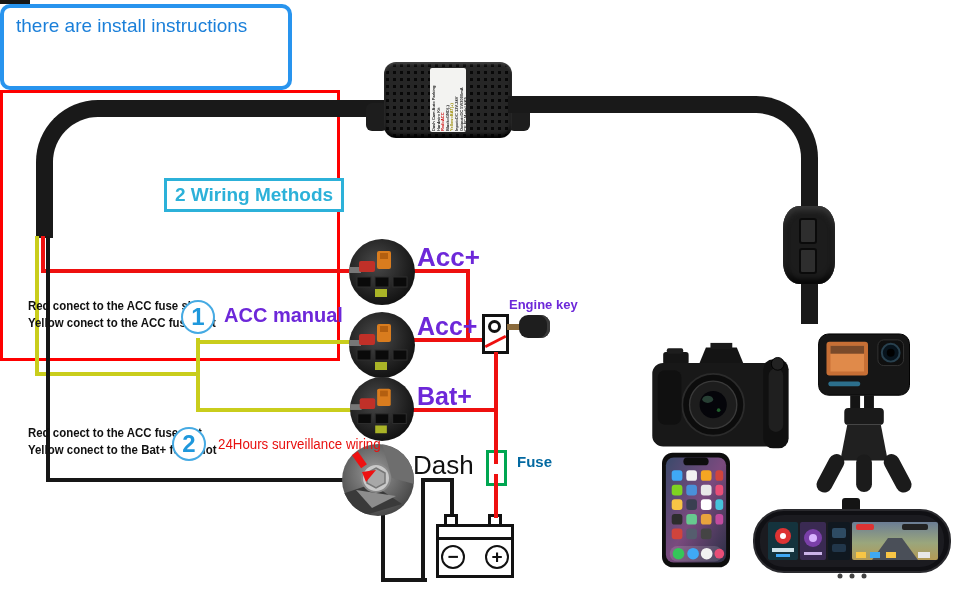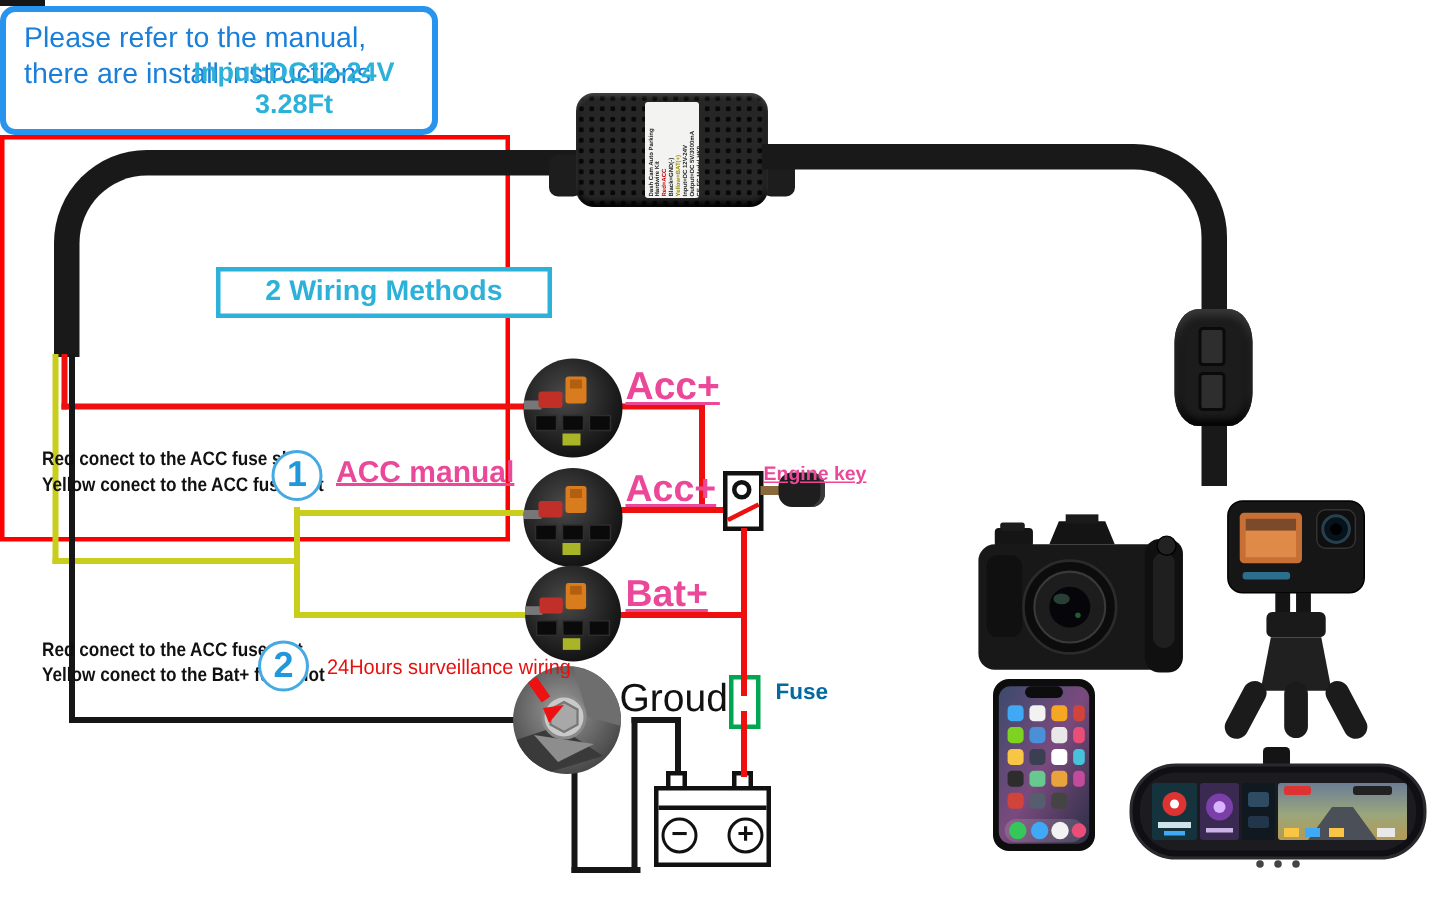--- a/index.html
+++ b/index.html
@@ -31,21 +31,21 @@
   .cyan{color:#2cb1d9;}
   .spec{position:absolute;text-align:center;font-weight:700;font-size:18px;line-height:21px;z-index:4;}
   .callout{position:absolute;border:3px solid #2cb1d9;display:flex;align-items:center;justify-content:center;
     font-weight:700;font-size:19px;background:#fff;z-index:4;box-sizing:border-box;}
   
   .tap{position:absolute;border-radius:50%;z-index:3;overflow:hidden;
     background:radial-gradient(circle at 42% 38%,#4a4a4a 0%,#202020 55%,#000 100%);}
   #bolt{background:radial-gradient(circle at 45% 40%,#9a9a9a 0%,#5c5c5c 55%,#2e2e2e 100%);}
   
   .dlabel{position:absolute;z-index:4;white-space:nowrap;}
-  .red-label{color:#ec4899;font-weight:700;text-decoration:underline;}
+  .red-label{color:#6d28d9;font-weight:700;}
   
   #keybox{left:482px;top:314px;width:27px;height:40px;border:3px solid #111;background:#fff;z-index:3;box-sizing:border-box;}
   #keyhole{left:488px;top:320px;width:13px;height:13px;border:3px solid #111;border-radius:50%;z-index:4;box-sizing:border-box;}
   #switchline{left:484px;top:340px;width:23px;height:3px;background:#ee100f;transform:rotate(-27deg);z-index:4;}
   #keyshaft{left:507px;top:324px;width:14px;height:6px;background:#8a6a3c;z-index:3;}
   #keyhead{left:519px;top:315px;width:31px;height:23px;background:#1e1e1e;border-radius:9px;z-index:3;
     box-shadow:inset -3px 0 0 #3a3a3a;}
   
   #fusebox{left:486px;top:450px;width:21px;height:36px;border:3px solid #00a651;background:#fff;z-index:3;box-sizing:border-box;}
   .batt{position:absolute;border:3px solid #111;background:#fff;box-sizing:border-box;z-index:3;}
@@ -63,24 +63,20 @@
   
   #productbox{left:619px;top:317px;width:340px;height:271px;border:3px solid #fe0000;background:#fff;z-index:1;box-sizing:border-box;}
   .product{position:absolute;z-index:2;}
   #groundbar{left:396px;top:584px;width:30px;height:4px;background:#161616;z-index:2;}
 </style>
 </head>
 <body>
 
 <div id="canvas">
 
-  <div class="spec cyan" style="left:86px;top:38px;width:220px;">
-    <div>Input:DC12-24V</div>
-    <div>3.28Ft</div>
-  </div>
 
   <div id="cable-left" class="cable"></div>
   <div id="cable-right" class="cable"></div>
   <div id="ferrite" class="abs">
     <div class="notch" style="top:12px;"></div>
     <div class="notch" style="top:42px;"></div>
   </div>
 
   <div class="nub" style="left:366px;"></div>
   <div class="nub" style="left:508px;"></div>
@@ -90,21 +86,21 @@
       <div class="red">Red=ACC</div>
       <div>Black=GND(-)</div>
       <div class="yel">Yellow=BAT(+)</div>
       <div>Input=DC 12V-24V</div>
       <div>Output=DC 5V/3000mA</div>
       <div>CE FC  Model HK9</div>
 
     </div>
   </div>
 
-  <div class="callout cyan" style="left:144px;top:178px;width:224px;height:34px;">
+  <div class="callout cyan" style="left:164px;top:178px;width:180px;height:34px;">
     <span>2 Wiring Methods</span>
   </div>
 
   <div class="wire w-red" style="left:41px;top:236px;width:4px;height:37px;"></div>
   <div class="wire w-red" style="left:41px;top:269px;width:429px;height:4px;"></div>
   <div class="wire w-red" style="left:466px;top:269px;width:4px;height:73px;"></div>
   <div class="wire w-red" style="left:466px;top:338px;width:20px;height:4px;"></div>
   <div class="wire w-red" style="left:405px;top:338px;width:65px;height:4px;"></div>
   <div class="wire w-red" style="left:494px;top:352px;width:4px;height:112px;z-index:4;"></div>
   <div class="wire w-red" style="left:405px;top:408px;width:93px;height:4px;"></div>
@@ -171,22 +167,22 @@
       <g>
         <rect x="14" y="8" width="7" height="16" fill="#e11" transform="rotate(-35 17 16)"></rect>
         <polygon points="20,28 34,26 24,38" fill="#e11"></polygon>
       </g>
     </svg>
   </div>
 
   <div class="dlabel red-label" style="left:417px;top:242px;font-size:26px;">Acc+</div>
   <div class="dlabel red-label" style="left:417px;top:312px;font-size:25px;">Acc+</div>
   <div class="dlabel red-label" style="left:417px;top:382px;font-size:25px;">Bat+</div>
-  <div class="dlabel" style="left:413px;top:450px;font-size:26px;font-weight:500;color:#111;">Groud</div>
-  <div class="dlabel red-label" style="left:509px;top:308px;font-size:13px;">Engine key</div>
+  <div class="dlabel" style="left:413px;top:450px;font-size:26px;font-weight:500;color:#111;">Dash</div>
+  <div class="dlabel red-label" style="left:509px;top:297px;font-size:13px;">Engine key</div>
 
   <div id="keybox" class="abs"></div>
   <div id="keyhole" class="abs"></div>
   <div id="switchline" class="abs"></div>
   <div id="keyshaft" class="abs"></div>
   <div id="keyhead" class="abs"></div>
 
   <div id="fusebox" class="abs"></div>
   <div class="dlabel" style="left:517px;top:453px;font-size:15px;font-weight:700;color:#0369a1;">Fuse</div>
 
@@ -214,21 +210,20 @@
   <div class="instr" style="left:28px;top:424px;">
     <div>Red conect to the ACC fuse slot</div>
     <div>Yellow conect to the Bat+ fuse slot</div>
   </div>
   <div class="numcircle" style="left:172px;top:427px;">
     <span>2</span>
   </div>
   <div class="dlabel" style="left:218px;top:436px;font-size:14px;color:#e8100e;transform:scaleX(0.95);transform-origin:left top;">24Hours surveillance wiring</div>
 
   <div id="notebox">
-    <div class="line">Please refer to the manual,</div>
     <div class="line">there are install instructions</div>
   </div>
 
   <div id="productbox"></div>
 
   <svg class="product" style="left:645px;top:334px;" width="150" height="126" viewBox="0 0 165 135">
     <rect x="20" y="18" width="28" height="14" rx="3" fill="#151515"></rect>
     <rect x="24" y="14" width="18" height="6" rx="2" fill="#1d1d1d"></rect>
     <path d="M60,30 h48 l-7,-17 h-34 z" fill="#141414"></path>
     <rect x="72" y="8" width="24" height="7" fill="#1a1a1a"></rect>

